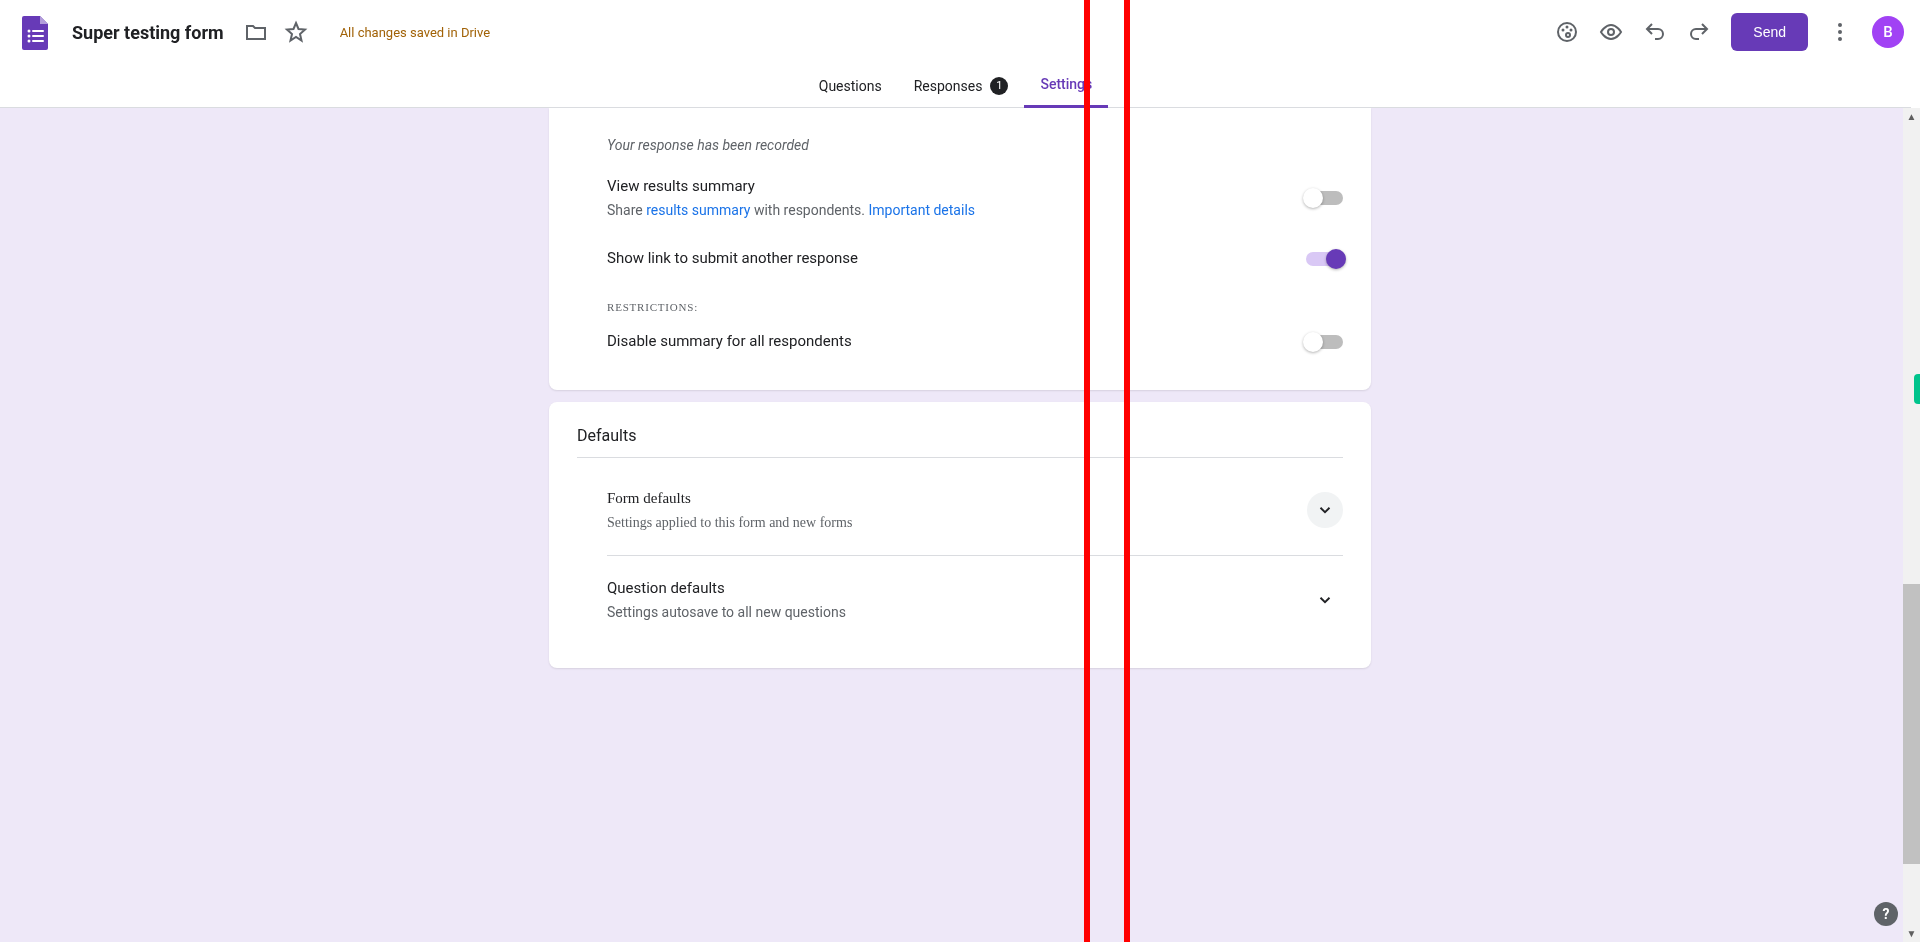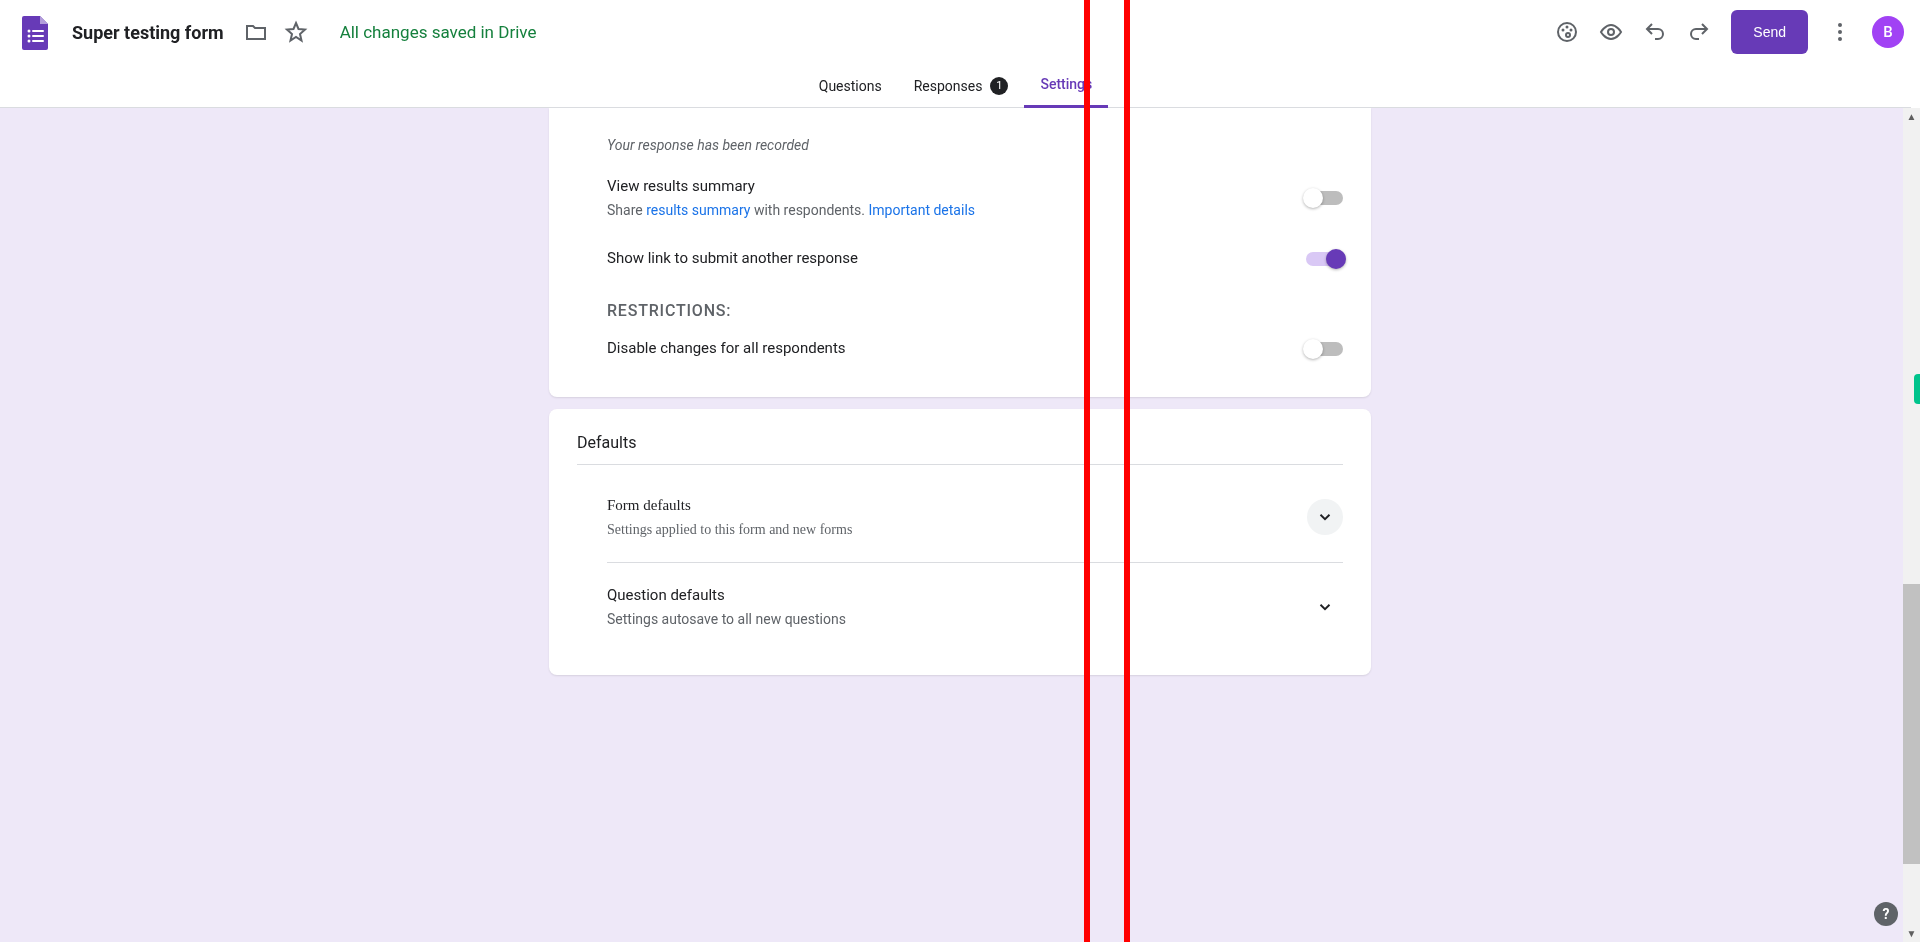--- a/index.html
+++ b/index.html
@@ -5,43 +5,43 @@
 * { box-sizing: border-box; margin: 0; padding: 0; }
 body { font-family: Roboto, Arial, sans-serif; background: #fff; overflow: hidden; width: 1920px; height: 942px; position: relative; }
 
 
 .header { position: fixed; top: 0; left: 0; right: 0; height: 64px; background: #fff; display: flex; align-items: center; padding: 0 16px; z-index: 10; }
 .logo { width: 40px; height: 40px; display: flex; align-items: center; justify-content: center; margin-right: 8px; }
 .logo svg { width: 36px; height: 36px; }
 .title { font-size: 18px; color: #202124; margin-left: 8px; margin-right: 12px; font-weight: bold; }
 .hbtn { width: 40px; height: 40px; border: none; background: transparent; border-radius: 50%; display: inline-flex; align-items: center; justify-content: center; cursor: pointer; color: #5f6368; }
 .hbtn svg { width: 24px; height: 24px; }
-.saved { font-size: 17px; color: #15803d; margin-left: 24px; }
+.saved { font-size: 13px; color: #a16207; margin-left: 24px; }
 .header-right { margin-left: auto; display: flex; align-items: center; gap: 4px; }
-.send-btn { background: #673ab7; color: #fff; border: none; border-radius: 6px; padding: 0 22px; height: 44px; font-size: 14px; font-weight: 500; cursor: pointer; margin: 0 8px; }
+.send-btn { background: #673ab7; color: #fff; border: none; border-radius: 6px; padding: 0 22px; height: 38px; font-size: 14px; font-weight: 500; cursor: pointer; margin: 0 8px; }
 .avatar { width: 32px; height: 32px; border-radius: 50%; background: #a142f4; color: #fff; display: flex; align-items: center; justify-content: center; font-size: 15px; font-weight: 500; margin-left: 8px; }
 
 
 .tabs { position: fixed; top: 64px; left: 0; right: 9px; height: 44px; background: #fff; display: flex; align-items: center; justify-content: center; border-bottom: 1px solid #dadce0; z-index: 9; }
 .tab { padding: 0 16px; height: 44px; display: flex; align-items: center; font-size: 14px; color: #202124; cursor: pointer; gap: 8px; }
 .tab.active { color: #673ab7; border-bottom: 3px solid #673ab7; font-weight: 500; }
 .badge { background: #202124; color: #fff; width: 18px; height: 18px; border-radius: 50%; font-size: 11px; display: inline-flex; align-items: center; justify-content: center; }
 
 
 .body-bg { position: absolute; top: 108px; left: 0; right: 0; bottom: 0; background: #eee8f8; overflow-y: auto; }
 .content { width: 822px; margin: 0 auto; padding-bottom: 40px; }
 .card { background: #fff; border-radius: 8px; padding: 24px 28px; margin-bottom: 12px; box-shadow: 0 1px 2px rgba(0,0,0,0.1); }
 .card-inner { padding-left: 30px; }
 .row { display: flex; align-items: center; padding: 14px 0; }
 .row .txt { flex: 1; }
 .row-title { font-size: 15px; color: #202124; line-height: 1.4; }
 .row-sub { font-size: 14px; color: #5f6368; margin-top: 4px; line-height: 1.4; }
 .row-sub em { font-style: italic; }
 .row-sub a { color: #1a73e8; text-decoration: none; }
-.section-label { font-size: 16px; color: #5f6368; letter-spacing: 0.8px; font-weight: 500; padding: 18px 0 4px; }
+.section-label { font-size: 11px; color: #5f6368; letter-spacing: 0.8px; font-weight: 500; padding: 18px 0 4px; font-family: Liberation Serif, serif; }
 .card-title { font-size: 16px; color: #202124; padding-bottom: 12px; border-bottom: 1px solid #dadce0; margin-bottom: 8px; }
 .divider { border-bottom: 1px solid #dadce0; }
 
 
 .toggle { width: 37px; height: 14px; border-radius: 7px; background: #bdbdbd; position: relative; cursor: pointer; }
 .toggle .knob { position: absolute; width: 20px; height: 20px; border-radius: 50%; background: #fff; top: -3px; left: -3px; box-shadow: 0 1px 3px rgba(0,0,0,0.3); }
 .toggle.on { background: #d9c8f5; }
 .toggle.on .knob { background: #673ab7; left: 20px; }
 
 
@@ -173,21 +173,21 @@
             </div>
           <div class="toggle on">
               <div class="knob"></div>
             </div>
         </div>
 
         <div class="section-label">RESTRICTIONS:</div>
 
         <div class="row">
           <div class="txt">
-              <div class="row-title">Disable changes for all respondents</div>
+              <div class="row-title">Disable summary for all respondents</div>
             </div>
           <div class="toggle">
               <div class="knob"></div>
             </div>
         </div>
       </div>
     </div>
 
     <div class="card">
       <div class="card-title">Defaults</div>

